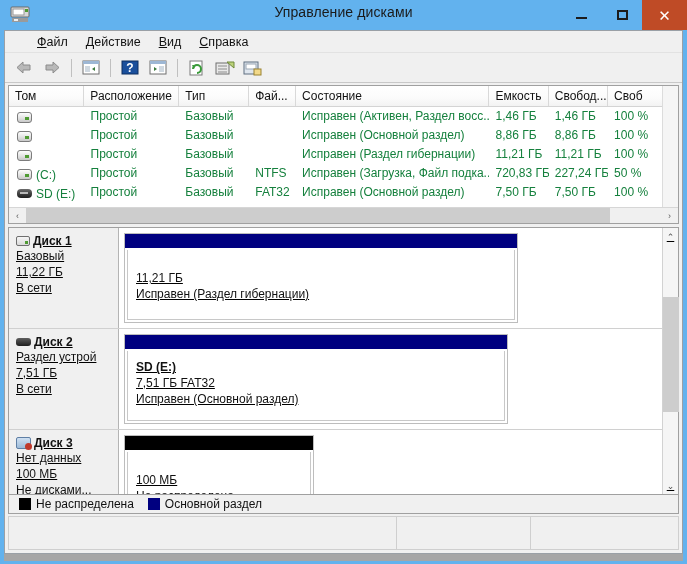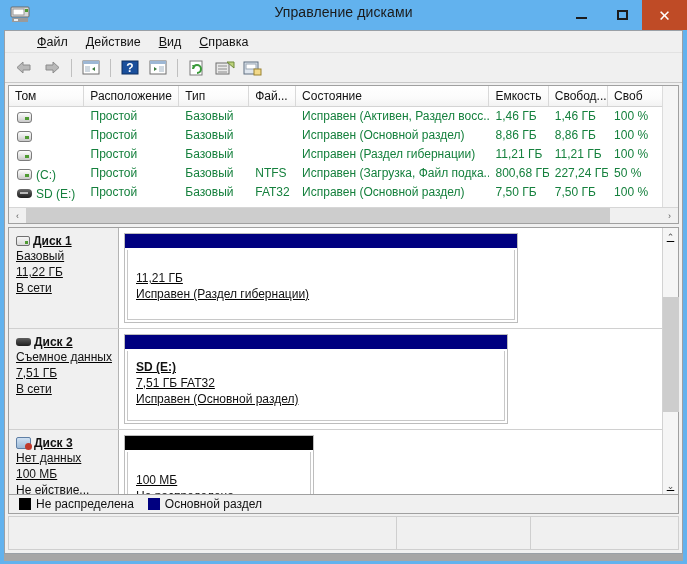--- a/index.html
+++ b/index.html
@@ -535,21 +535,21 @@
 
           <div class="data-row">
             <div class="cell vol c-vol">
               <span class="ico-disk"></span>
               <span>(C:)</span>
             </div>
             <div class="cell c-loc">Простой</div>
             <div class="cell c-type">Базовый</div>
             <div class="cell c-fs">NTFS</div>
             <div class="cell c-state">Исправен (Загрузка, Файл подка...</div>
-            <div class="cell c-cap">800,68 ГБ</div>
+            <div class="cell c-cap">720,83 ГБ</div>
             <div class="cell c-free">227,24 ГБ</div>
             <div class="cell c-pct">50 %</div>
           </div>
 
           <div class="data-row">
             <div class="cell vol c-vol">
               <span class="ico-removable"></span>
               <span>SD (E:)</span>
             </div>
             <div class="cell c-loc">Простой</div>
@@ -597,21 +597,21 @@
             </div>
           </div>
         </div>
 
         <div class="disk-row">
           <div class="disk-info">
             <div class="disk-title">
               <span class="ico-rem"></span>
               <span>Диск 2</span>
             </div>
-            <div class="disk-line">Съемное данных</div>
+            <div class="disk-line">Раздел устрой</div>
             <div class="disk-line">7,51 ГБ</div>
             <div class="disk-line">В сети</div>
           </div>
           <div class="disk-parts">
             <div class="partition" style="width:384px;">
               <div class="part-bar"></div>
               <div class="part-body">
                 <div class="part-line b">SD  (E:)</div>
                 <div class="part-line">7,51 ГБ FAT32</div>
                 <div class="part-line">Исправен (Основной раздел)</div>
@@ -621,21 +621,21 @@
         </div>
 
         <div class="disk-row r3">
           <div class="disk-info">
             <div class="disk-title">
               <span class="ico-unknown"></span>
               <span>Диск 3</span>
             </div>
             <div class="disk-line">Нет данных</div>
             <div class="disk-line">100 МБ</div>
-            <div class="disk-line">Не ействие...</div>
+            <div class="disk-line">Не дисками...</div>
           </div>
           <div class="disk-parts">
             <div class="partition" style="width:190px;">
               <div class="part-bar unalloc"></div>
               <div class="part-body pad-top">
                 <div class="part-line">100 МБ</div>
                 <div class="part-line">Не распределена</div>
               </div>
             </div>
           </div>

